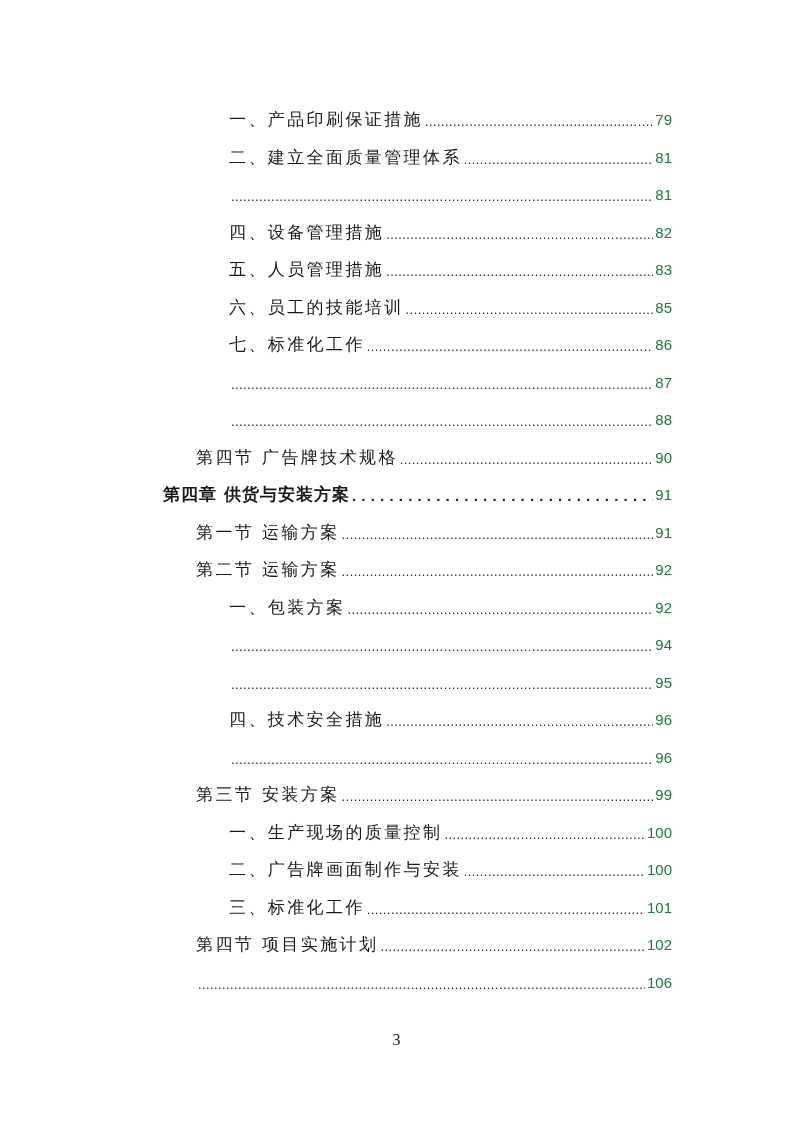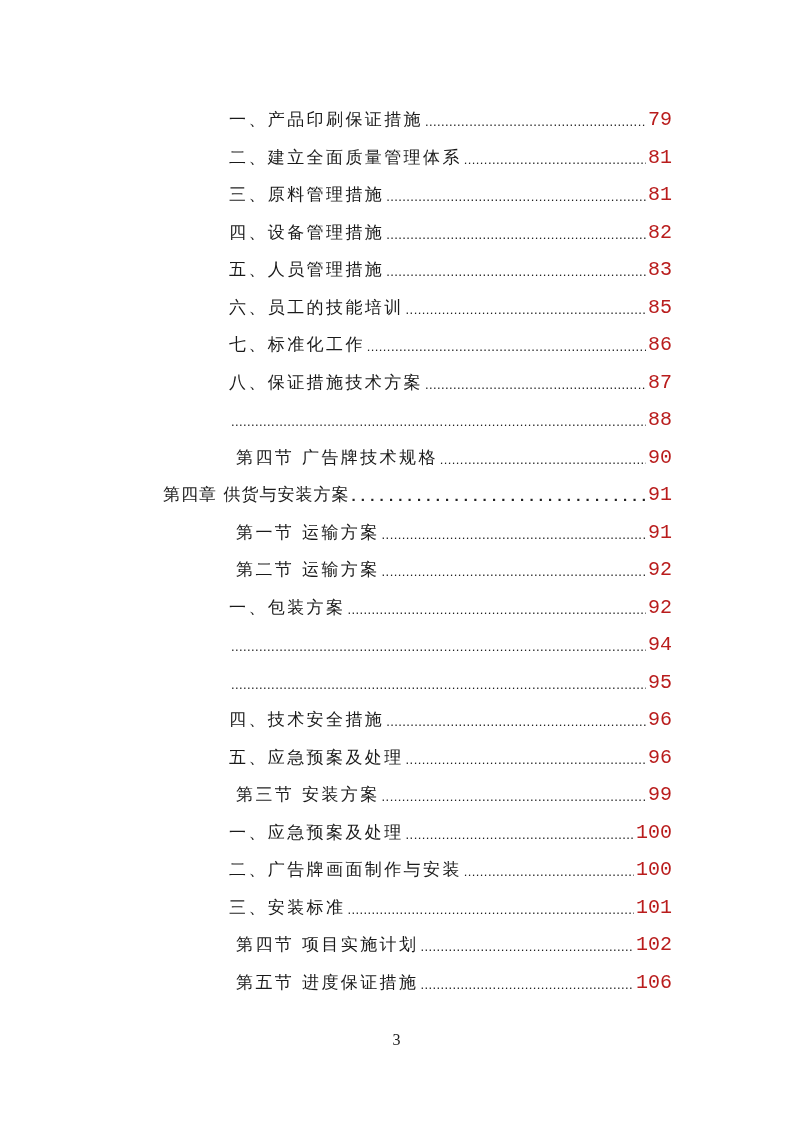--- a/index.html
+++ b/index.html
@@ -4,25 +4,25 @@
 <style>
   html, body { margin: 0; padding: 0; background: #ffffff; }
   body { width: 793px; height: 1122px; position: relative; overflow: hidden;
          font-family: "DejaVu Sans", "Liberation Sans", sans-serif; color: #111; }
   .toc { position: absolute; left: 0; top: 101px; width: 793px; }
   .row { position: relative; height: 37.5px; display: flex; align-items: center; }
   .row .inner { position: absolute; right: 121px; display: flex; align-items: center; height: 37.5px; }
   .label { white-space: nowrap; font-size: 17px; letter-spacing: 2.4px; color: #1a1a1a; }
   .dots { flex: 1; overflow: hidden; white-space: nowrap; font-family: "Liberation Sans", sans-serif;
           font-size: 13px; letter-spacing: 0.4px; color: #222; margin: 0 2px; position: relative; top: 2px; }
-  .page { white-space: nowrap; font-family: Liberation Mono, monospace; font-size: 20px; color: #b91c1c; }
+  .page { white-space: nowrap; font-family: Liberation Sans, sans-serif; font-size: 15px; color: #15803d; }
   .lvl3 .inner { left: 229px; }
-  .lvl2 .inner { left: 196px; margin-left: 40px; }
+  .lvl2 .inner { left: 196px; }
   .lvl1 .inner { left: 163px; }
-  .lvl1 .label { font-weight: normal; letter-spacing: 1px; font-size: 17px; }
+  .lvl1 .label { font-weight: bold; letter-spacing: 1px; font-size: 17px; }
   .lvl1 .dots { font-weight: bold; font-size: 15px; letter-spacing: 5.2px; top: 1px; }
   .lvl1 .page { font-weight: normal; }
   .footer { position: absolute; top: 1031px; left: 0; width: 793px; text-align: center;
             font-family: "Liberation Serif", serif; font-size: 16px; color: #222; }
 </style>
 </head>
 <body>
 
 <div class="toc">
   <div class="row lvl3">
@@ -34,21 +34,20 @@
     </div>
   <div class="row lvl3">
       <div class="inner">
         <span class="label">二、建立全面质量管理体系</span>
         <span class="dots">........................................................................................................................................................................................................</span>
         <span class="page">81</span>
       </div>
     </div>
   <div class="row lvl3">
       <div class="inner">
-        <span class="label">三、原料管理措施</span>
         <span class="dots">........................................................................................................................................................................................................</span>
         <span class="page">81</span>
       </div>
     </div>
   <div class="row lvl3">
       <div class="inner">
         <span class="label">四、设备管理措施</span>
         <span class="dots">........................................................................................................................................................................................................</span>
         <span class="page">82</span>
       </div>
@@ -69,21 +68,20 @@
     </div>
   <div class="row lvl3">
       <div class="inner">
         <span class="label">七、标准化工作</span>
         <span class="dots">........................................................................................................................................................................................................</span>
         <span class="page">86</span>
       </div>
     </div>
   <div class="row lvl3">
       <div class="inner">
-        <span class="label">八、保证措施技术方案</span>
         <span class="dots">........................................................................................................................................................................................................</span>
         <span class="page">87</span>
       </div>
     </div>
   <div class="row lvl3">
       <div class="inner">
         <span class="dots">........................................................................................................................................................................................................</span>
         <span class="page">88</span>
       </div>
     </div>
@@ -136,62 +134,60 @@
     </div>
   <div class="row lvl3">
       <div class="inner">
         <span class="label">四、技术安全措施</span>
         <span class="dots">........................................................................................................................................................................................................</span>
         <span class="page">96</span>
       </div>
     </div>
   <div class="row lvl3">
       <div class="inner">
-        <span class="label">五、应急预案及处理</span>
         <span class="dots">........................................................................................................................................................................................................</span>
         <span class="page">96</span>
       </div>
     </div>
   <div class="row lvl2">
       <div class="inner">
         <span class="label">第三节 安装方案</span>
         <span class="dots">........................................................................................................................................................................................................</span>
         <span class="page">99</span>
       </div>
     </div>
   <div class="row lvl3">
       <div class="inner">
-        <span class="label">一、应急预案及处理</span>
+        <span class="label">一、生产现场的质量控制</span>
         <span class="dots">........................................................................................................................................................................................................</span>
         <span class="page">100</span>
       </div>
     </div>
   <div class="row lvl3">
       <div class="inner">
         <span class="label">二、广告牌画面制作与安装</span>
         <span class="dots">........................................................................................................................................................................................................</span>
         <span class="page">100</span>
       </div>
     </div>
   <div class="row lvl3">
       <div class="inner">
-        <span class="label">三、安装标准</span>
+        <span class="label">三、标准化工作</span>
         <span class="dots">........................................................................................................................................................................................................</span>
         <span class="page">101</span>
       </div>
     </div>
   <div class="row lvl2">
       <div class="inner">
         <span class="label">第四节 项目实施计划</span>
         <span class="dots">........................................................................................................................................................................................................</span>
         <span class="page">102</span>
       </div>
     </div>
   <div class="row lvl2">
       <div class="inner">
-        <span class="label">第五节 进度保证措施</span>
         <span class="dots">........................................................................................................................................................................................................</span>
         <span class="page">106</span>
       </div>
     </div>
 </div>
 
 <div class="footer">3</div>
 
 </body></html>

